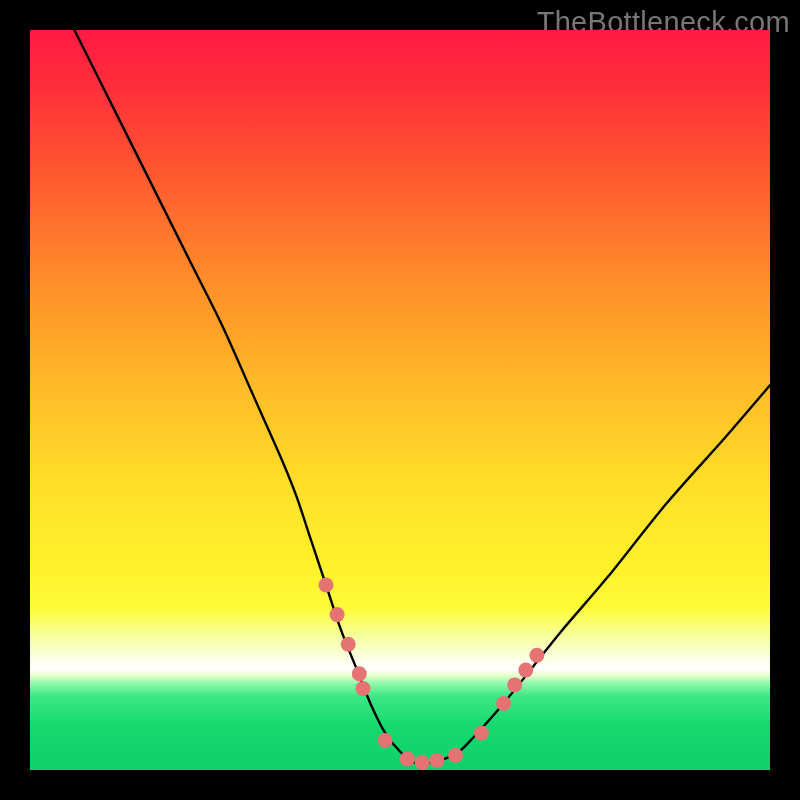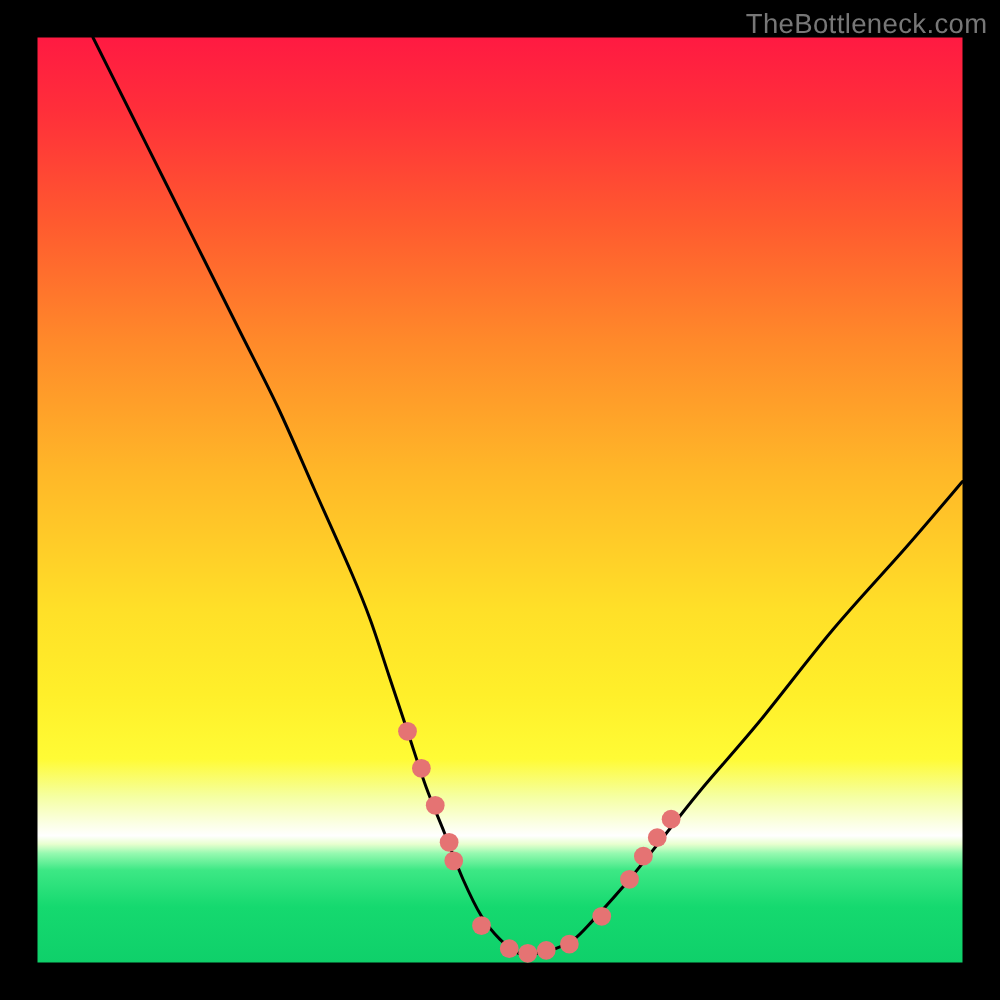--- a/index.html
+++ b/index.html
@@ -39,21 +39,21 @@
       #96f9b0 88.2%,
       #3de885 90%,
       #15d96f 94%,
       #0fd06a 100%);
   }
   .watermark {
     position: absolute;
     top: 6px;
     right: 10px;
     color: #777;
-    font-size: 22px;
+    font-size: 29px;
     letter-spacing: 0.3px;
     user-select: none;
   }
   svg.curve {
     position: absolute;
     left: 0; top: 0;
     width: 740px;
     height: 740px;
     overflow: visible;
   }

